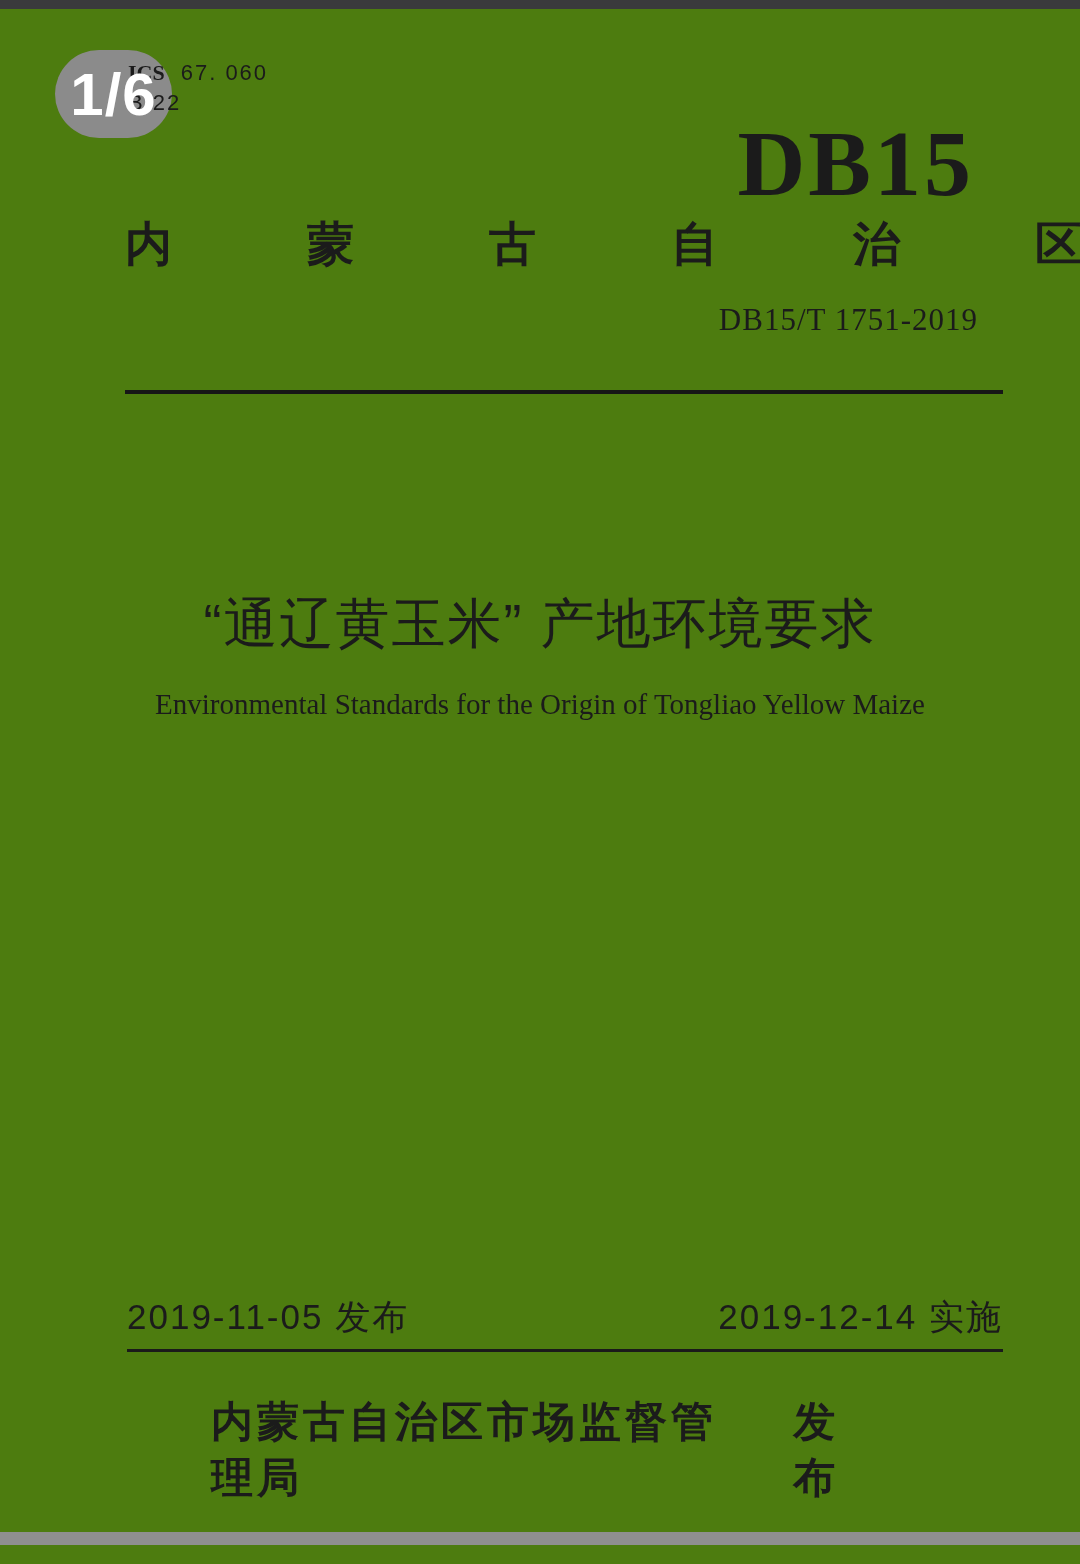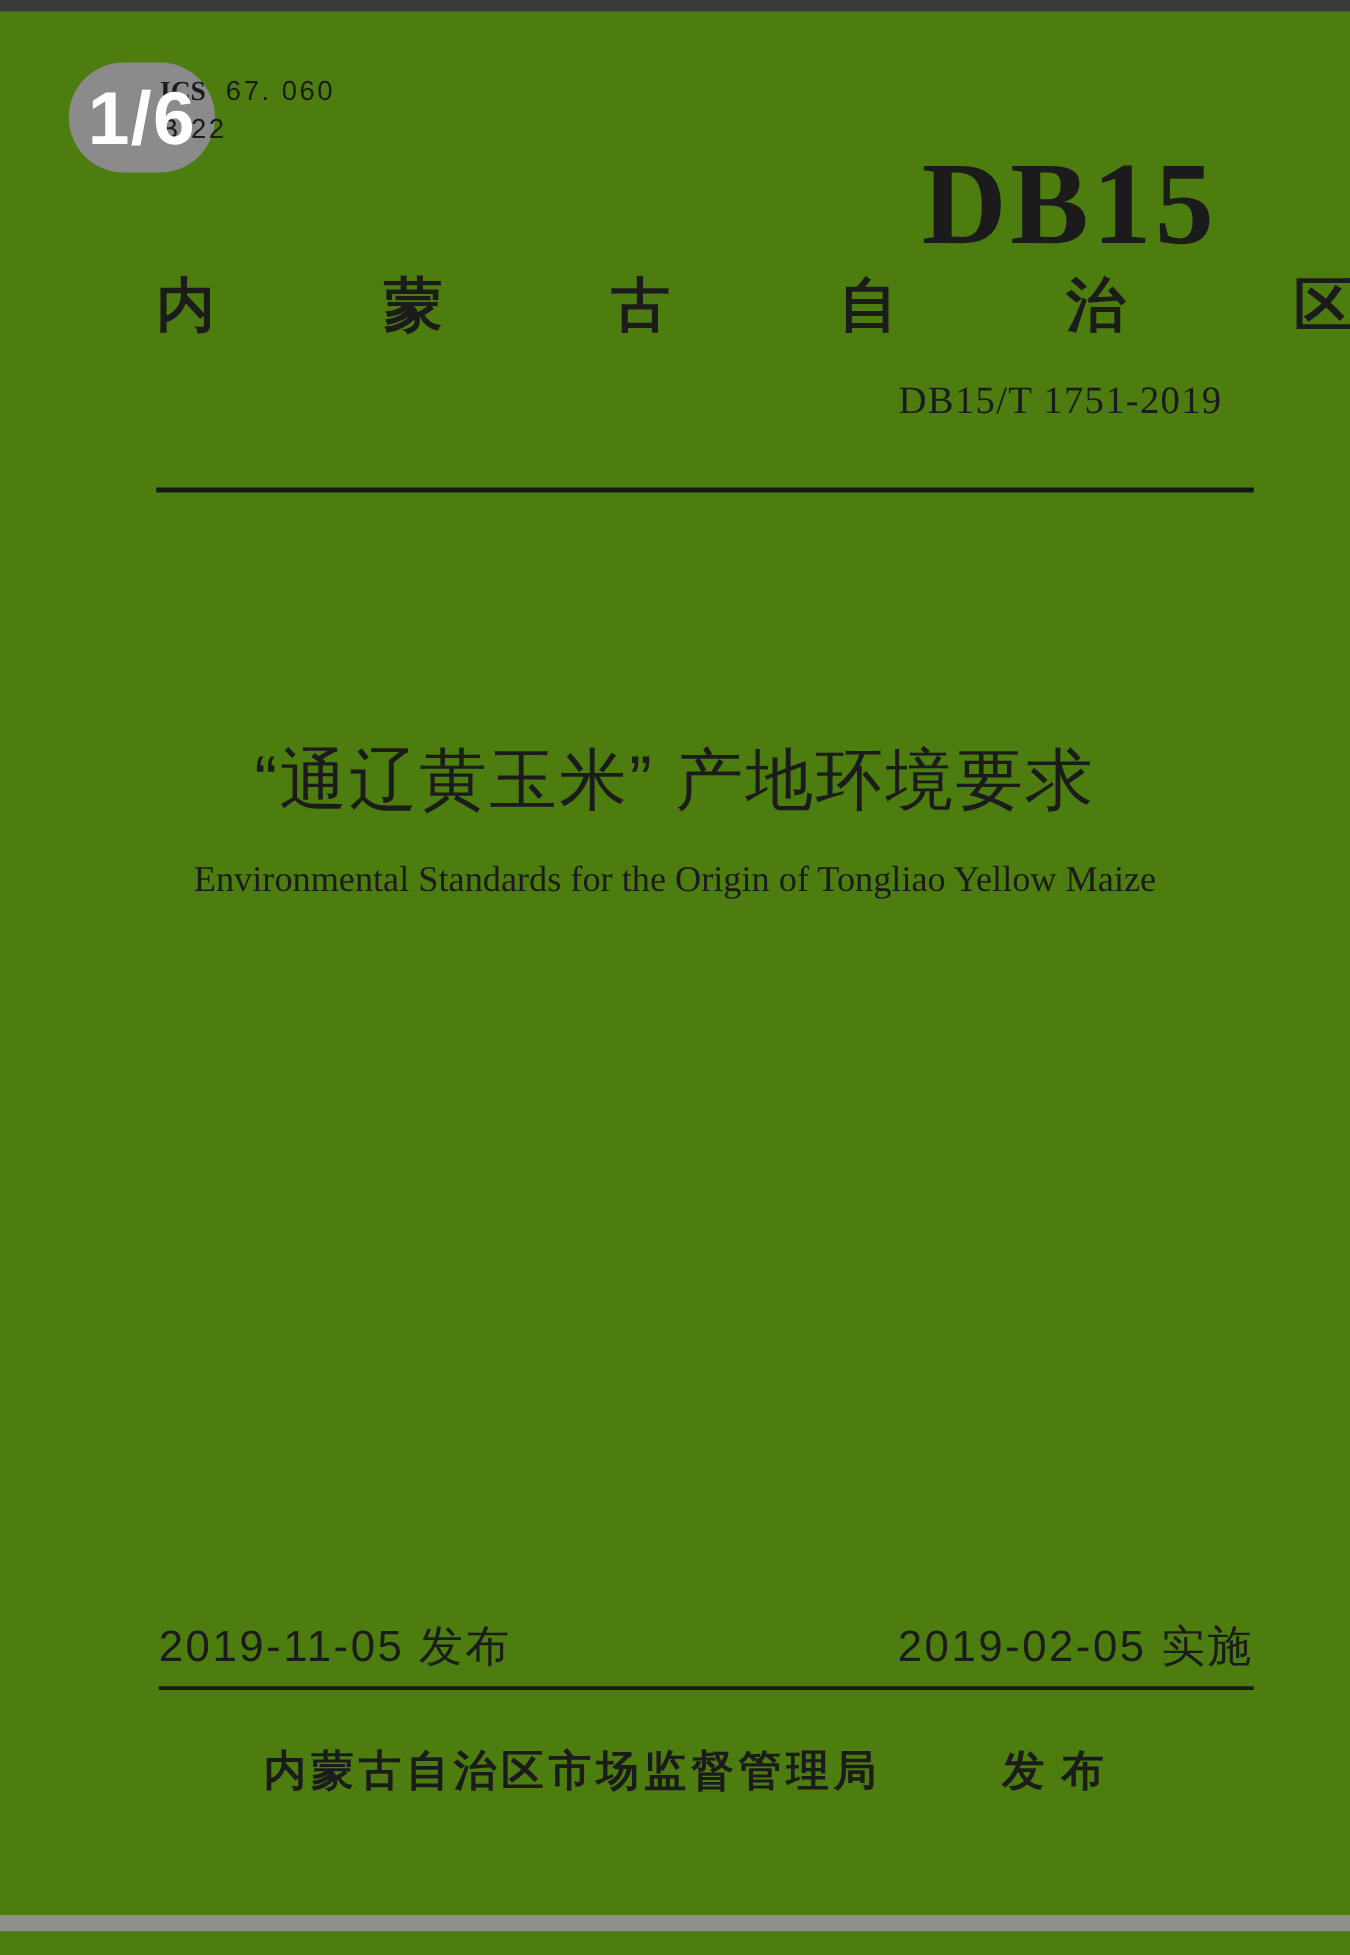--- a/index.html
+++ b/index.html
@@ -126,21 +126,21 @@
     font-size: 35px;
     letter-spacing: 2px;
   }
   .publisher-row {
     position: absolute;
     left: 127px; top: 1394px;
     width: 876px;
     display: flex;
     justify-content: space-between;
     align-items: baseline;
-    font-size: 34px;
+    font-size: 42px;
     font-weight: bold;
     gap: 43px;
   }
   .publisher-name { margin-left: 84px; letter-spacing: 4px; }
   .publish-label  { margin-right: 118px; letter-spacing: 2px; }
 </style>
 </head>
 <body>
 
 <div class="viewport">
@@ -161,21 +161,21 @@
 
   <div class="doc-number">DB15/T 1751-2019</div>
 
   <div class="header-rule"></div>
 
   <div class="doc-title-zh">“通辽黄玉米” 产地环境要求</div>
   <div class="doc-title-en">Environmental Standards for the Origin of Tongliao Yellow Maize</div>
 
   <div class="dates-row">
     <span>2019-11-05 发布</span>
-    <span>2019-02-05 实施</span>
+    <span>2019-12-14 实施</span>
   </div>
 
   <div class="publisher-row">
     <span class="publisher-name">内蒙古自治区市场监督管理局</span>
     <span class="publish-label">发 布</span>
   </div>
 
   <div class="bottom-bar"></div>
 
 </div>

